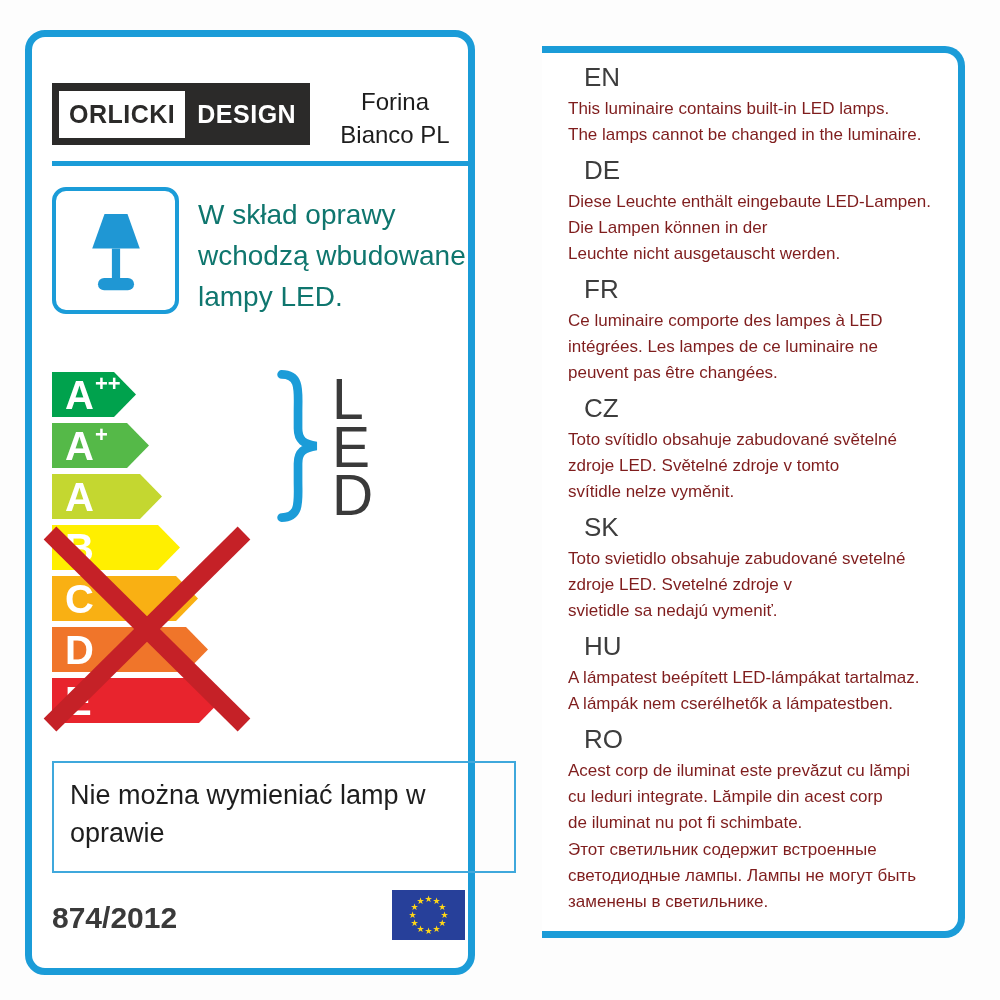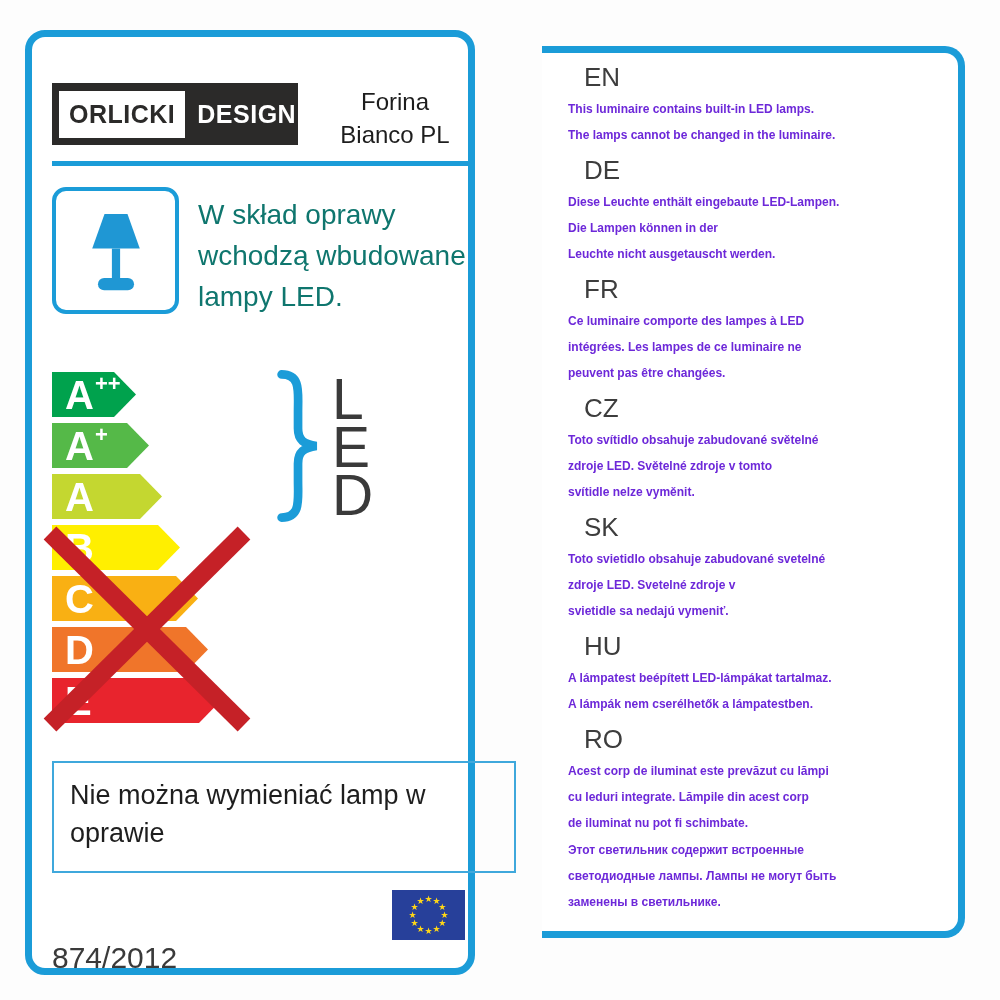--- a/index.html
+++ b/index.html
@@ -16,21 +16,21 @@
     font-family:"Liberation Sans", sans-serif;color:#262626;overflow:hidden;
   }
   
   .left-panel{
     position:absolute;left:25px;top:30px;width:450px;height:945px;
     background:#fff;border:7px solid var(--accent);border-radius:20px;
   }
   .logo{
     position:absolute;left:20px;top:46px;height:62px;
     background:var(--logo-black);display:flex;align-items:center;
-    padding:0 2px 0 7px;gap:12px;
+    padding:0 14px 0 7px;gap:12px;
   }
   .logo-orlicki{
     background:#fff;color:var(--logo-black);font-weight:bold;font-size:25px;
     padding:9px 10px;letter-spacing:.5px;
   }
   .logo-design{color:#fff;font-weight:bold;font-size:25px;letter-spacing:.5px;text-align:right;}
   .product-name{
     position:absolute;left:285px;top:48px;width:156px;text-align:center;
     font-size:24px;line-height:33px;color:#1d1d1d;
   }
@@ -49,32 +49,32 @@
   .arrow .cls{color:#fff;font-weight:bold;font-size:40px;line-height:1;}
   .arrow sup{color:#fff;font-weight:bold;font-size:22px;line-height:1;position:relative;top:-11px;left:1px;}
   .red-x{position:absolute;left:8px;top:486px;width:214px;height:212px;}
   .brace-svg{position:absolute;left:238px;top:331px;width:58px;height:156px;}
   .led-block{position:absolute;left:300px;top:338px;font-size:57px;line-height:48px;color:#3a3a3a;}
   .notice-box{
     position:absolute;left:20px;top:724px;width:464px;height:112px;
     border:2px solid #3fa8dc;padding:13px 0 0 16px;
     font-size:27px;line-height:38px;color:#1e1e1e;
   }
-  .regulation{position:absolute;left:20px;top:864px;font-size:30px;font-weight:normal;color:#3a3a3a;margin-top:40px;}
+  .regulation{position:absolute;left:20px;top:864px;font-size:30px;font-weight:bold;color:#3a3a3a;}
   .eu-flag{position:absolute;left:360px;top:853px;width:73px;height:50px;}
   .eu-star{font-size:9px;fill:var(--eu-star);text-anchor:middle;}
   
   .right-panel{
     position:absolute;left:542px;top:46px;width:423px;height:892px;background:#fff;
     border:7px solid var(--accent);border-left:none;border-radius:0 20px 20px 0;
     padding:2px 0 0 26px;overflow:hidden;
   }
   .lang-section{margin-bottom:1px;}
   .lang-code{font-size:26px;color:#3d3d3d;margin:7px 16px 3px;}
-  .lang-line{font-size:12px;line-height:26px;color:#6d28d9;white-space:nowrap;font-weight:bold;}
+  .lang-line{font-size:17px;line-height:26px;color:#7f1d1d;white-space:nowrap;}
 </style>
 </head>
 <body>
 
 <div class="left-panel">
 
   <div class="logo">
     <span class="logo-orlicki">ORLICKI</span>
     <span class="logo-design">DESIGN</span>
   </div>

